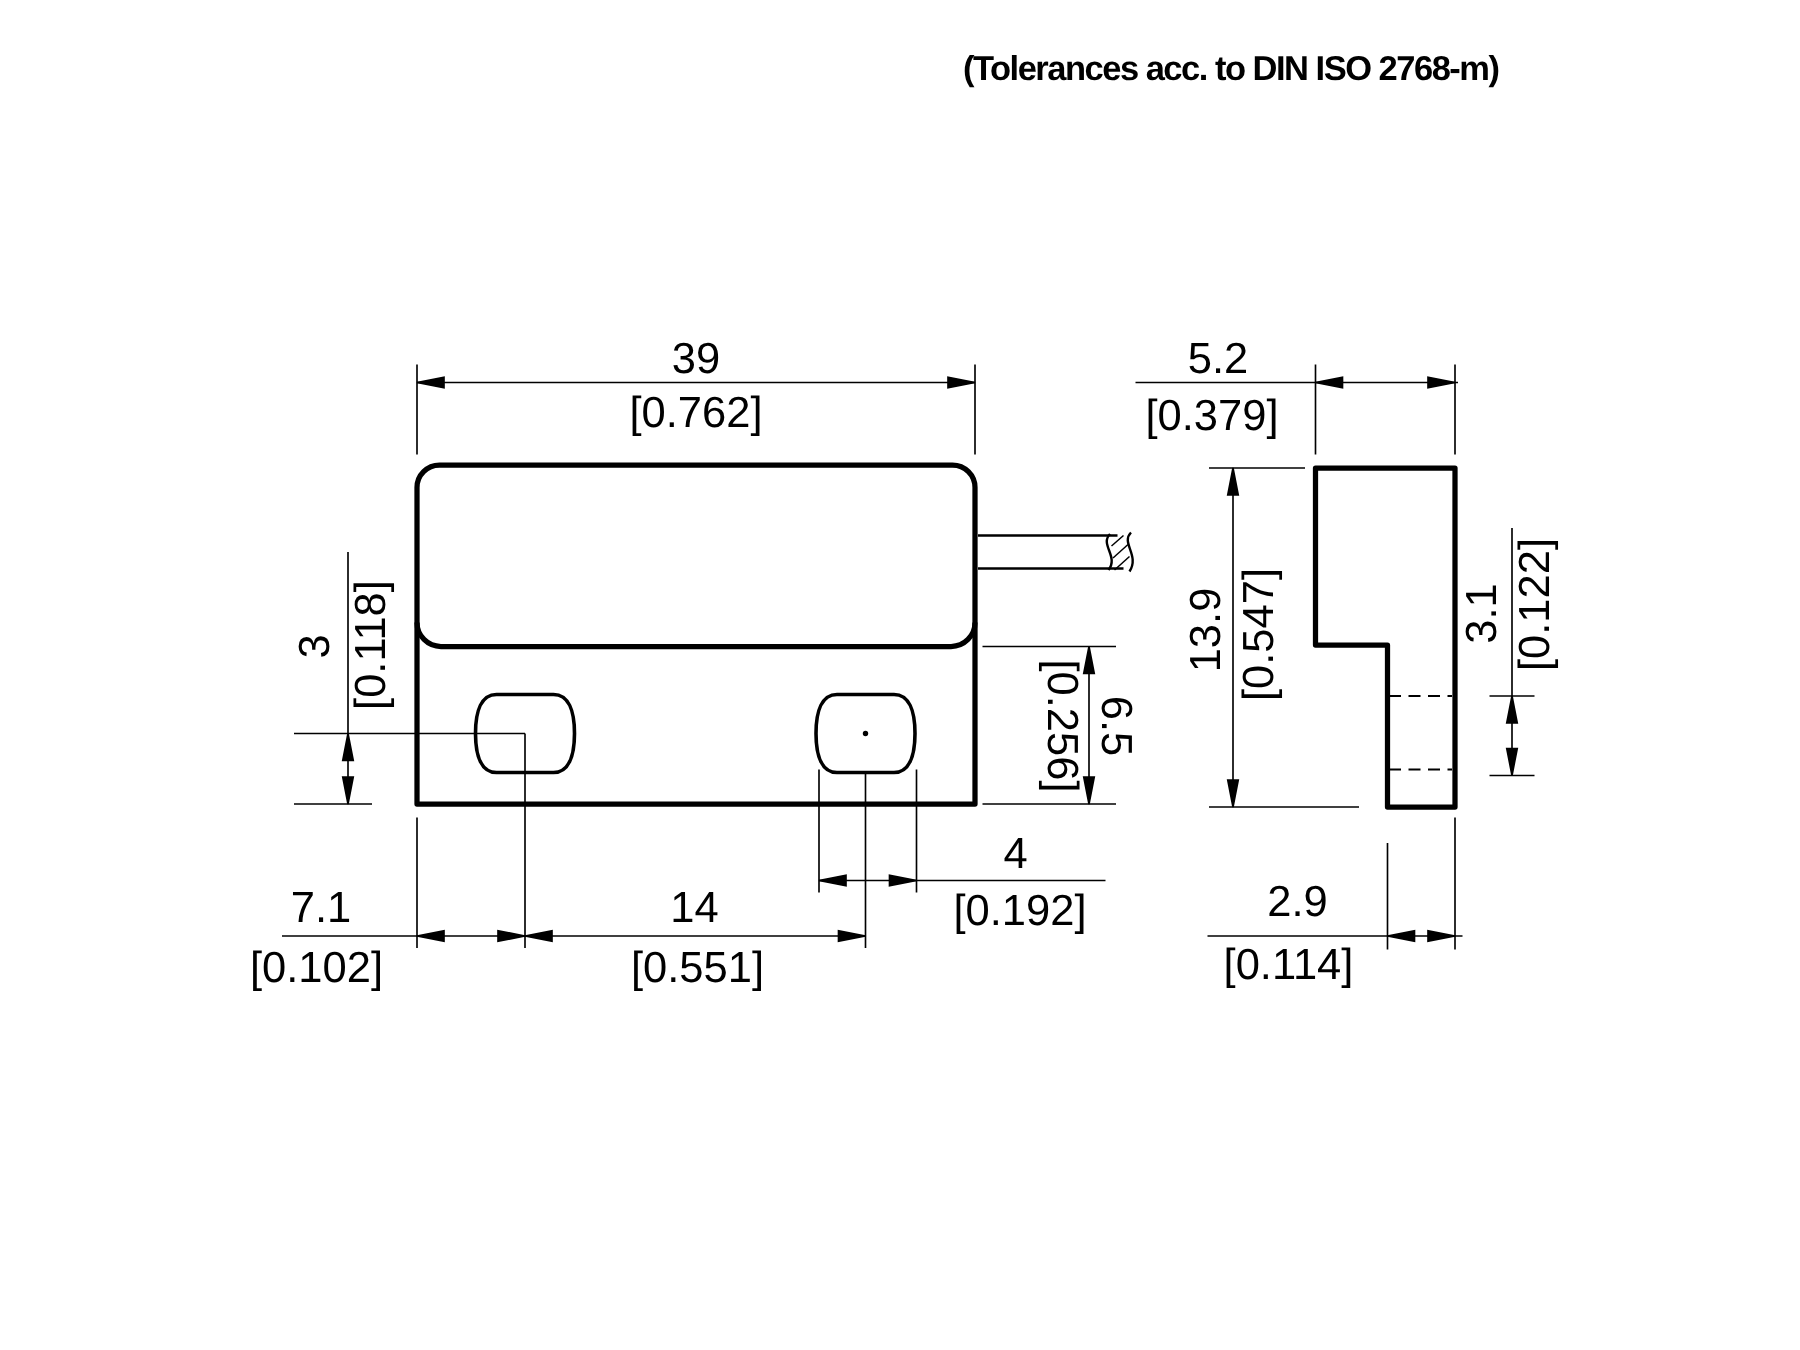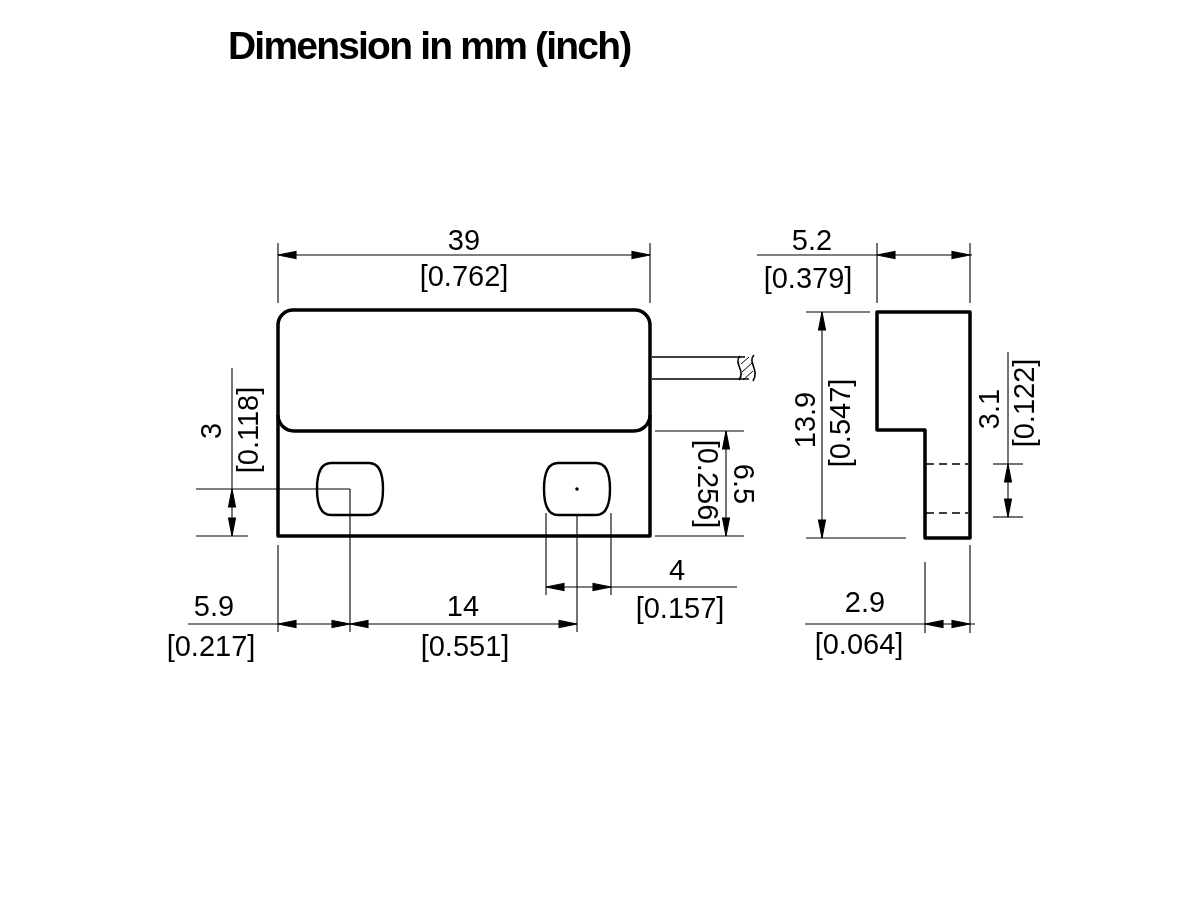--- a/index.html
+++ b/index.html
@@ -128,45 +128,45 @@
       <g>
         <line x1="925" y1="562" x2="925" y2="633"></line>
         <line x1="970" y1="545" x2="970" y2="633"></line>
         <line x1="805" y1="624" x2="975" y2="624"></line>
         <polygon points="925,624 943,620.5 943,627.5"></polygon>
         <polygon points="970,624 952,620.5 952,627.5"></polygon>
       </g>
     </g>
   </svg>
 
-  <span id="title">Dimension in mm (inch)</span>
+  <span id="tol-note">(Tolerances acc. to DIN ISO 2768-m)</span>
 
   <span class="lbl" style="left:464px;top:240px">39</span>
   <span class="lbl" style="left:464px;top:276px">[0.762]</span>
 
   <span class="lbl" style="left:812px;top:240px">5.2</span>
   <span class="lbl" style="left:808px;top:278px">[0.379]</span>
 
   <span class="lbl ccw" style="left:211px;top:431px">3</span>
   <span class="lbl ccw" style="left:248px;top:430px">[0.118]</span>
 
   <span class="lbl cw" style="left:743px;top:484px">6.5</span>
   <span class="lbl cw" style="left:707px;top:484px">[0.256]</span>
 
-  <span class="lbl" style="left:214px;top:606px">5.9</span>
-  <span class="lbl" style="left:211px;top:646px">[0.217]</span>
+  <span class="lbl" style="left:214px;top:606px">7.1</span>
+  <span class="lbl" style="left:211px;top:646px">[0.102]</span>
 
   <span class="lbl" style="left:463px;top:606px">14</span>
   <span class="lbl" style="left:465px;top:646px">[0.551]</span>
 
   <span class="lbl" style="left:677px;top:570px">4</span>
-  <span class="lbl" style="left:680px;top:608px">[0.157]</span>
+  <span class="lbl" style="left:680px;top:608px">[0.192]</span>
 
   <span class="lbl ccw" style="left:805px;top:420px">13.9</span>
   <span class="lbl ccw" style="left:840px;top:423px">[0.547]</span>
 
   <span class="lbl ccw" style="left:989px;top:409px">3.1</span>
   <span class="lbl ccw" style="left:1024px;top:403px">[0.122]</span>
 
   <span class="lbl" style="left:865px;top:602px">2.9</span>
-  <span class="lbl" style="left:859px;top:644px">[0.064]</span>
+  <span class="lbl" style="left:859px;top:644px">[0.114]</span>
 
 </div>
 
 </body></html>

